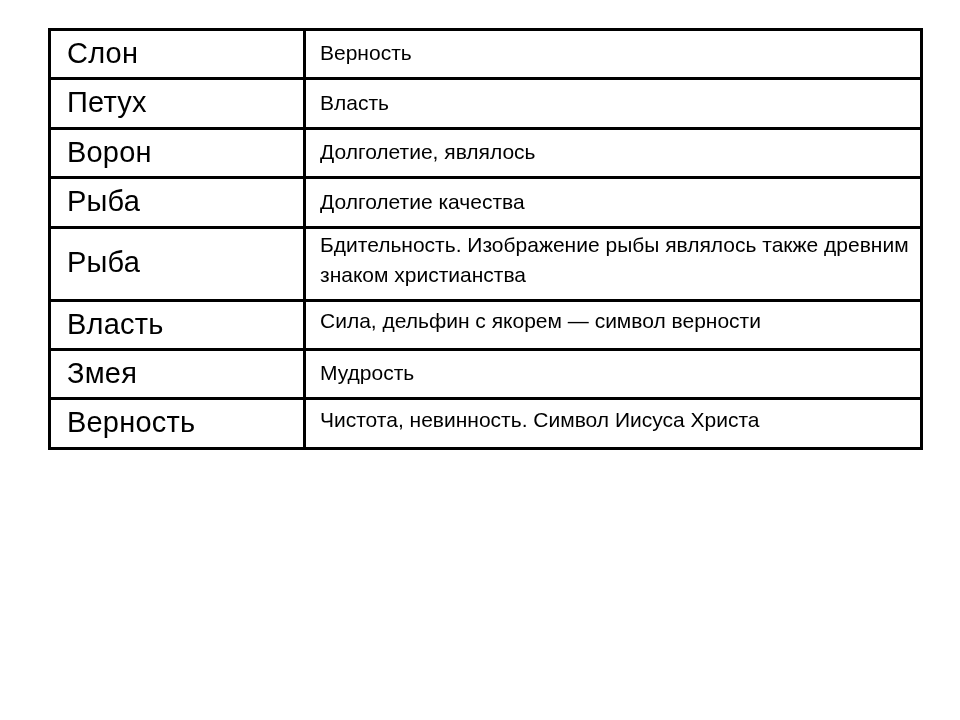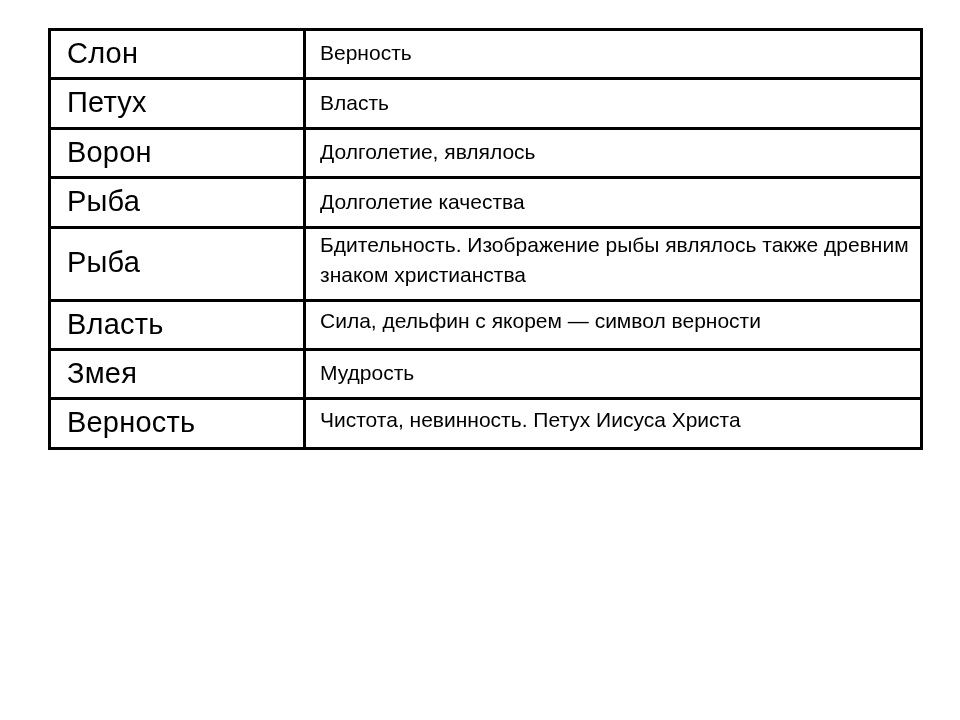--- a/index.html
+++ b/index.html
@@ -119,18 +119,18 @@
         </td>
         <td class="col-meaning">
           <div class="meaning-cell">Мудрость</div>
         </td>
       </tr>
       <tr class="row-tall">
         <td class="col-name">
           <div class="name-cell">Верность</div>
         </td>
         <td class="col-meaning">
-          <div class="meaning-cell">Чистота, невинность. Петух Иисуса Христа</div>
+          <div class="meaning-cell">Чистота, невинность. Символ Иисуса Христа</div>
         </td>
       </tr>
     </tbody>
   </table>
 </div>
 
 </body></html>

